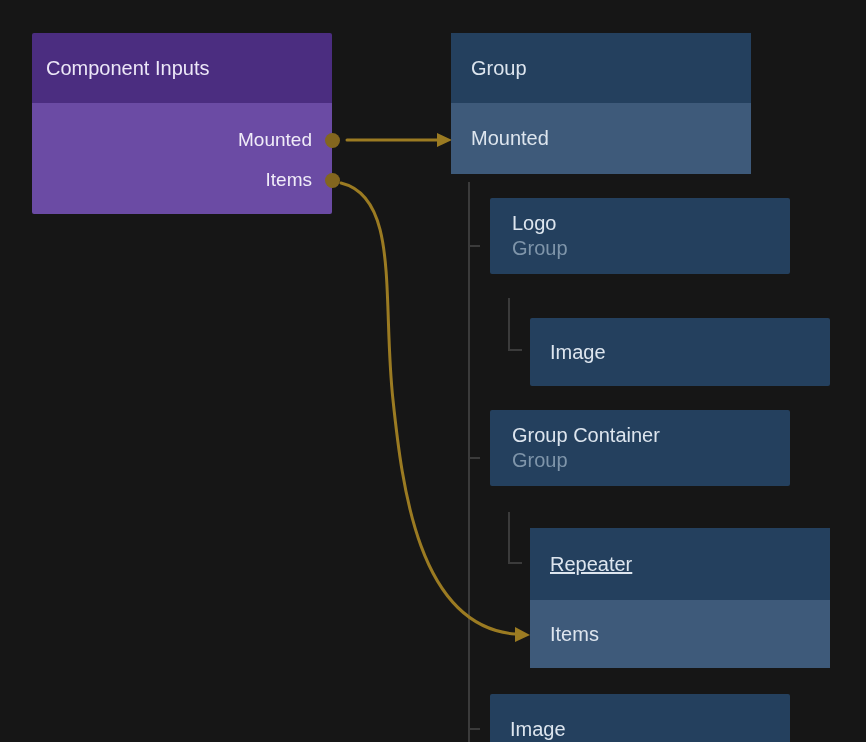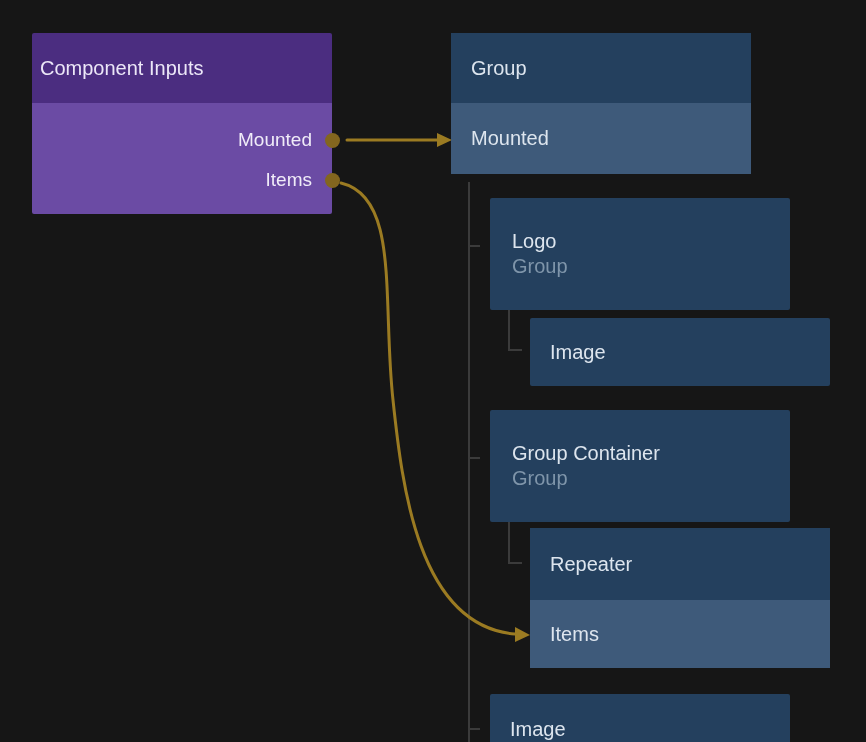--- a/index.html
+++ b/index.html
@@ -11,21 +11,21 @@
     background: #161616;
     overflow: hidden;
     font-family: "Liberation Sans", sans-serif;
   }
   .node { position: absolute; width: 300px; border-radius: 2px; }
 
   
   .ci-header {
     background: #4b2d80; height: 70px;
     display: flex; align-items: center;
-    padding: 0 8px; font-size: 20px; color: #ece7f7;
+    padding: 0 14px; font-size: 20px; color: #ece7f7;
     border-radius: 2px 2px 0 0;
   }
   .ci-body { background: #6b4ba4; padding: 17px 0 14px; border-radius: 0 0 2px 2px; }
   .ci-row {
     position: relative; height: 40px;
     display: flex; align-items: center; justify-content: flex-end;
     padding-right: 20px; font-size: 19px; color: #f0ecf8;
   }
   .port {
     position: absolute; right: -8px; top: 50%;
@@ -38,32 +38,32 @@
     background: #24405e; height: 70px;
     display: flex; align-items: center;
     padding: 0 20px; font-size: 20px; color: #dde5ee;
   }
   .blue-row {
     background: #3e5a7a; height: 71px;
     display: flex; align-items: center;
     padding: 0 20px; font-size: 20px; color: #dde5ee;
   }
   .two {
-    background: #24405e; height: 112px;
+    background: #24405e; height: 76px;
     display: flex; flex-direction: column; justify-content: center;
     padding: 0 22px; gap: 2px;
   }
   .two .t { font-size: 20px; color: #dde5ee; }
   .two .s { font-size: 20px; color: #7f95aa; }
   .single {
     background: #24405e; height: 68px;
     display: flex; align-items: center;
     padding: 16px 20px; font-size: 20px; color: #dde5ee;
   }
-  .hdr72 { height: 72px !important; }
+  .hdr72 { height: 72px !important; text-decoration: underline; }
   .row68 { height: 68px !important; }
 
   .tline { position: absolute; background: #3b3b3b; }
   .wires { position: absolute; left: 0; top: 0; pointer-events: none; }
   .wires path, .wires polygon { pointer-events: auto; }
 </style>
 </head>
 <body>
 
 <div class="canvas">

